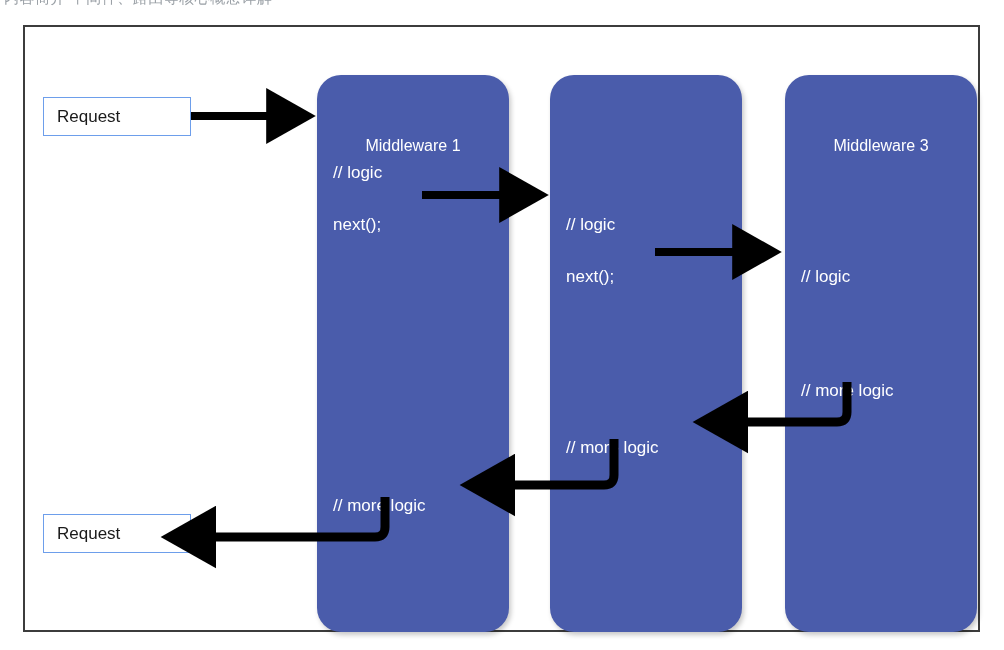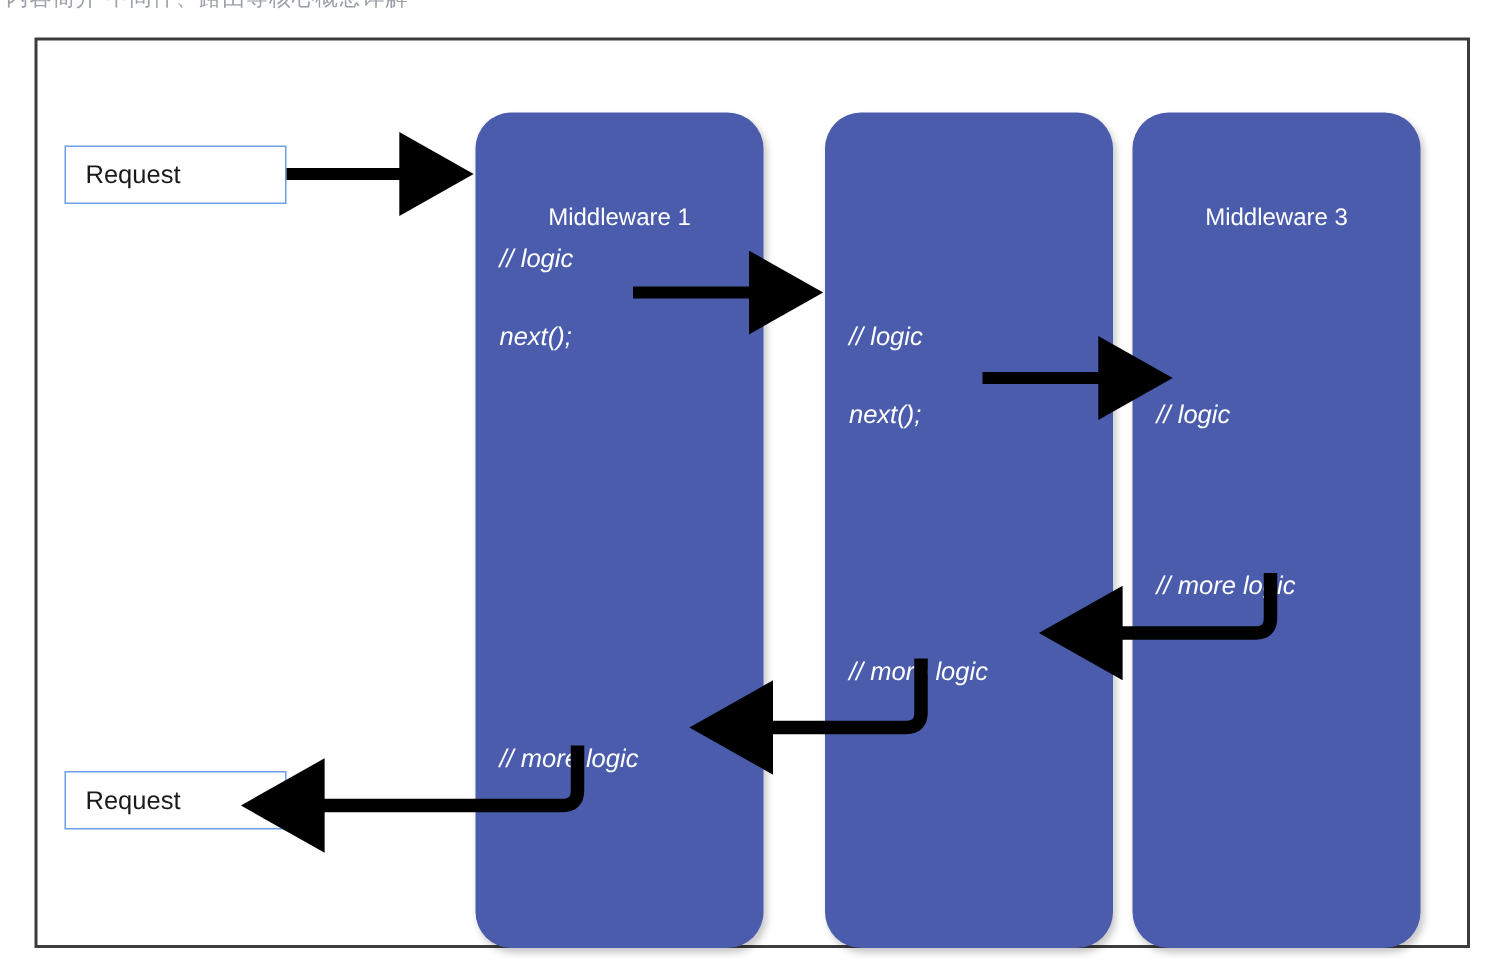--- a/index.html
+++ b/index.html
@@ -52,42 +52,41 @@
     top: 48px;
     width: 192px;
     height: 557px;
     background: #4a5cab;
     border-radius: 24px;
     box-shadow: 2px 3px 5px rgba(0,0,0,.22);
     box-sizing: border-box;
   }
   #mw-box-1 { left: 292px; }
   #mw-box-2 { left: 525px; }
-  #mw-box-3 { left: 730px; }
+  #mw-box-3 { left: 760px; }
 
   .mw-title {
     position: absolute;
     left: 0;
     top: 22px;
     width: 192px;
     text-align: center;
     color: #ffffff;
     font-size: 16px;
     line-height: 20px;
     margin-top: 39px;
   }
 
   .code-line {
     position: absolute;
     left: 16px;
     color: #ffffff;
     font-size: 17px;
     line-height: 20px;
     white-space: nowrap;
-    font-style: italic;
   }
 
   
   .endpoint-box {
     position: absolute;
     width: 148px;
     height: 39px;
     background: #ffffff;
     border: 1px solid #6d9eeb;
     box-sizing: border-box;

